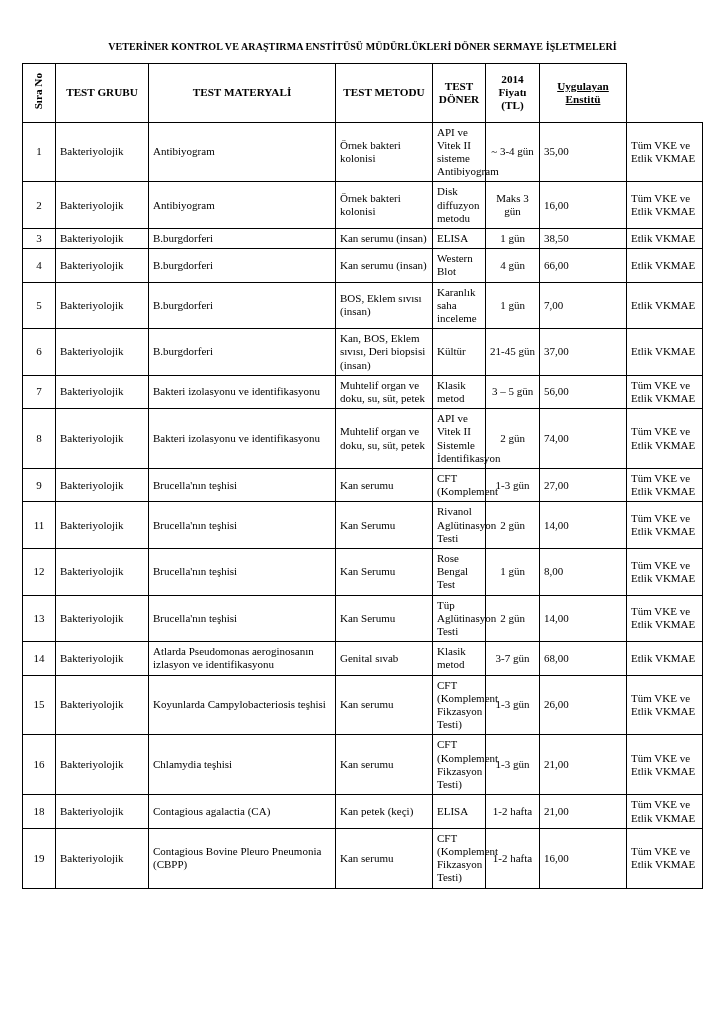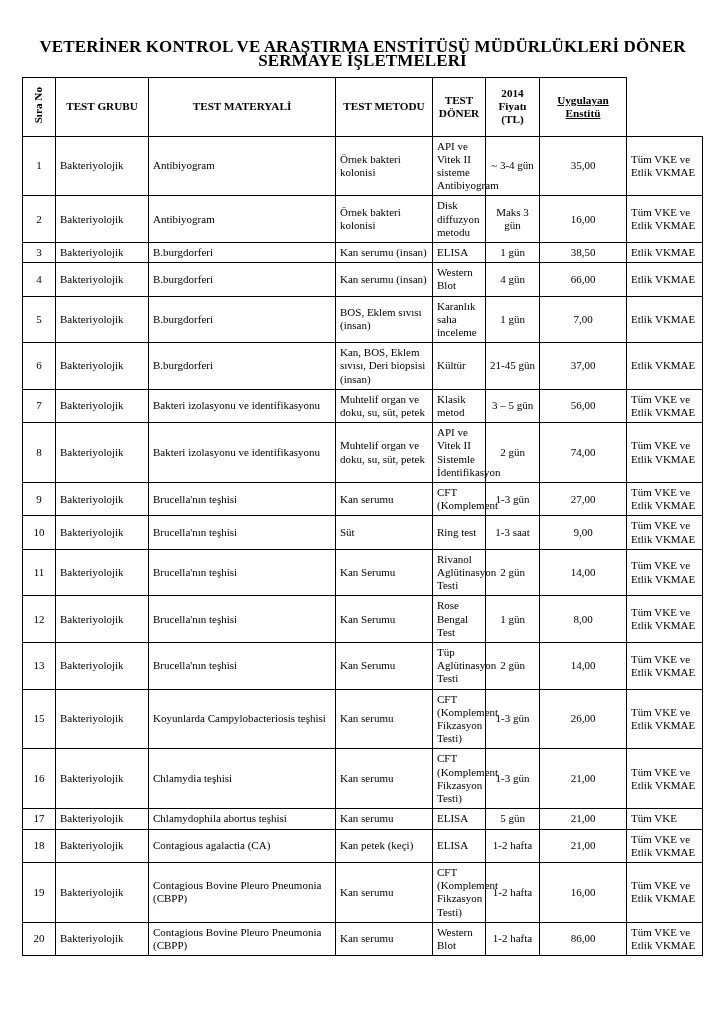--- a/index.html
+++ b/index.html
@@ -16,21 +16,21 @@
   .page {
     width: 725px;
     height: 1024px;
     box-sizing: border-box;
     padding: 40px 22px 0 22px;
     position: relative;
   }
   .doc-title {
     text-align: center;
     font-weight: bold;
-    font-size: 17px;
+    font-size: 10px;
     line-height: 14px;
     margin: 0 0 9px 0;
     letter-spacing: 0.1px;
   }
   .doc-title .line2 {
     display: block;
   }
   table.price-table {
     border-collapse: collapse;
     width: 681px;
@@ -69,21 +69,21 @@
   th.col-metod  { width: 90px; }
   th.col-sure   { width: 46px; }
   th.col-fiyat  { width: 47px; }
   th.col-enst   { width: 80px; text-decoration: underline; }
 
   td.c-no     { text-align: center; }
   td.c-grup   { text-align: left; }
   td.c-mat    { text-align: left; }
   td.c-met    { text-align: left; }
   td.c-sure   { text-align: center; margin-left: 42px; }
-  td.c-fiyat  { text-align: center; padding-right: 6px; }
+  td.c-fiyat  { text-align: left; padding-right: 6px; }
   td.c-enst   { text-align: left; }
 </style>
 </head>
 <body>
 
 <div class="page">
 
   <div class="doc-title">
     <span>VETERİNER KONTROL VE ARAŞTIRMA ENSTİTÜSÜ MÜDÜRLÜKLERİ DÖNER SERMAYE İŞLETMELERİ</span>
   </div>
@@ -187,30 +187,20 @@
           <td class="c-no">9</td>
           <td class="c-grup">Bakteriyolojik</td>
           <td class="c-mat">Brucella'nın teşhisi</td>
           <td class="c-mat">Kan serumu</td>
           <td class="c-met">CFT (Komplement</td>
           <td class="c-sure">1-3 gün</td>
           <td class="c-fiyat">27,00</td>
           <td class="c-enst">Tüm VKE ve Etlik VKMAE</td>
         </tr>
         <tr>
-          <td class="c-no">10</td>
-          <td class="c-grup">Bakteriyolojik</td>
-          <td class="c-mat">Brucella'nın teşhisi</td>
-          <td class="c-mat">Süt</td>
-          <td class="c-met">Ring test</td>
-          <td class="c-sure">1-3 saat</td>
-          <td class="c-fiyat">9,00</td>
-          <td class="c-enst">Tüm VKE ve Etlik VKMAE</td>
-        </tr>
-        <tr>
           <td class="c-no">11</td>
           <td class="c-grup">Bakteriyolojik</td>
           <td class="c-mat">Brucella'nın teşhisi</td>
           <td class="c-mat">Kan Serumu</td>
           <td class="c-met">Rivanol Aglütinasyon Testi</td>
           <td class="c-sure">2 gün</td>
           <td class="c-fiyat">14,00</td>
           <td class="c-enst">Tüm VKE ve Etlik VKMAE</td>
         </tr>
         <tr>
@@ -227,48 +217,48 @@
           <td class="c-no">13</td>
           <td class="c-grup">Bakteriyolojik</td>
           <td class="c-mat">Brucella'nın teşhisi</td>
           <td class="c-mat">Kan Serumu</td>
           <td class="c-met">Tüp Aglütinasyon Testi</td>
           <td class="c-sure">2 gün</td>
           <td class="c-fiyat">14,00</td>
           <td class="c-enst">Tüm VKE ve Etlik VKMAE</td>
         </tr>
         <tr>
+          <td class="c-no">14</td>
+          <td class="c-grup">Bakteriyolojik</td>
+          <td class="c-mat">Atlarda Pseudomonas aeroginosanın izlasyon ve identifikasyonu</td>
+          <td class="c-mat">Genital sıvab</td>
+          <td class="c-met">Klasik metod</td>
+          <td class="c-sure">3-7 gün</td>
+          <td class="c-fiyat">68,00</td>
+          <td class="c-enst">Etlik VKMAE</td>
+        </tr>
+        <tr>
           <td class="c-no">15</td>
           <td class="c-grup">Bakteriyolojik</td>
           <td class="c-mat">Koyunlarda Campylobacteriosis teşhisi</td>
           <td class="c-mat">Kan serumu</td>
           <td class="c-met">CFT (Komplement Fikzasyon Testi)</td>
           <td class="c-sure">1-3 gün</td>
           <td class="c-fiyat">26,00</td>
           <td class="c-enst">Tüm VKE ve Etlik VKMAE</td>
         </tr>
         <tr>
           <td class="c-no">16</td>
           <td class="c-grup">Bakteriyolojik</td>
           <td class="c-mat">Chlamydia teşhisi</td>
           <td class="c-mat">Kan serumu</td>
           <td class="c-met">CFT (Komplement Fikzasyon Testi)</td>
           <td class="c-sure">1-3 gün</td>
           <td class="c-fiyat">21,00</td>
           <td class="c-enst">Tüm VKE ve Etlik VKMAE</td>
-        </tr>
-        <tr>
-          <td class="c-no">17</td>
-          <td class="c-grup">Bakteriyolojik</td>
-          <td class="c-mat">Chlamydophila abortus teşhisi</td>
-          <td class="c-mat">Kan serumu</td>
-          <td class="c-met">ELISA</td>
-          <td class="c-sure">5 gün</td>
-          <td class="c-fiyat">21,00</td>
-          <td class="c-enst">Tüm VKE</td>
         </tr>
         <tr>
           <td class="c-no">18</td>
           <td class="c-grup">Bakteriyolojik</td>
           <td class="c-mat">Contagious agalactia (CA)</td>
           <td class="c-mat">Kan petek (keçi)</td>
           <td class="c-met">ELISA</td>
           <td class="c-sure">1-2 hafta</td>
           <td class="c-fiyat">21,00</td>
           <td class="c-enst">Tüm VKE ve Etlik VKMAE</td>
@@ -276,26 +266,16 @@
         <tr>
           <td class="c-no">19</td>
           <td class="c-grup">Bakteriyolojik</td>
           <td class="c-mat">Contagious Bovine Pleuro Pneumonia (CBPP)</td>
           <td class="c-mat">Kan serumu</td>
           <td class="c-met">CFT (Komplement Fikzasyon Testi)</td>
           <td class="c-sure">1-2 hafta</td>
           <td class="c-fiyat">16,00</td>
           <td class="c-enst">Tüm VKE ve Etlik VKMAE</td>
         </tr>
-        <tr>
-          <td class="c-no">20</td>
-          <td class="c-grup">Bakteriyolojik</td>
-          <td class="c-mat">Contagious Bovine Pleuro Pneumonia (CBPP)</td>
-          <td class="c-mat">Kan serumu</td>
-          <td class="c-met">Western Blot</td>
-          <td class="c-sure">1-2 hafta</td>
-          <td class="c-fiyat">86,00</td>
-          <td class="c-enst">Tüm VKE ve Etlik VKMAE</td>
-        </tr>
       </tbody>
   </table>
 
 </div>
 
 </body></html>

